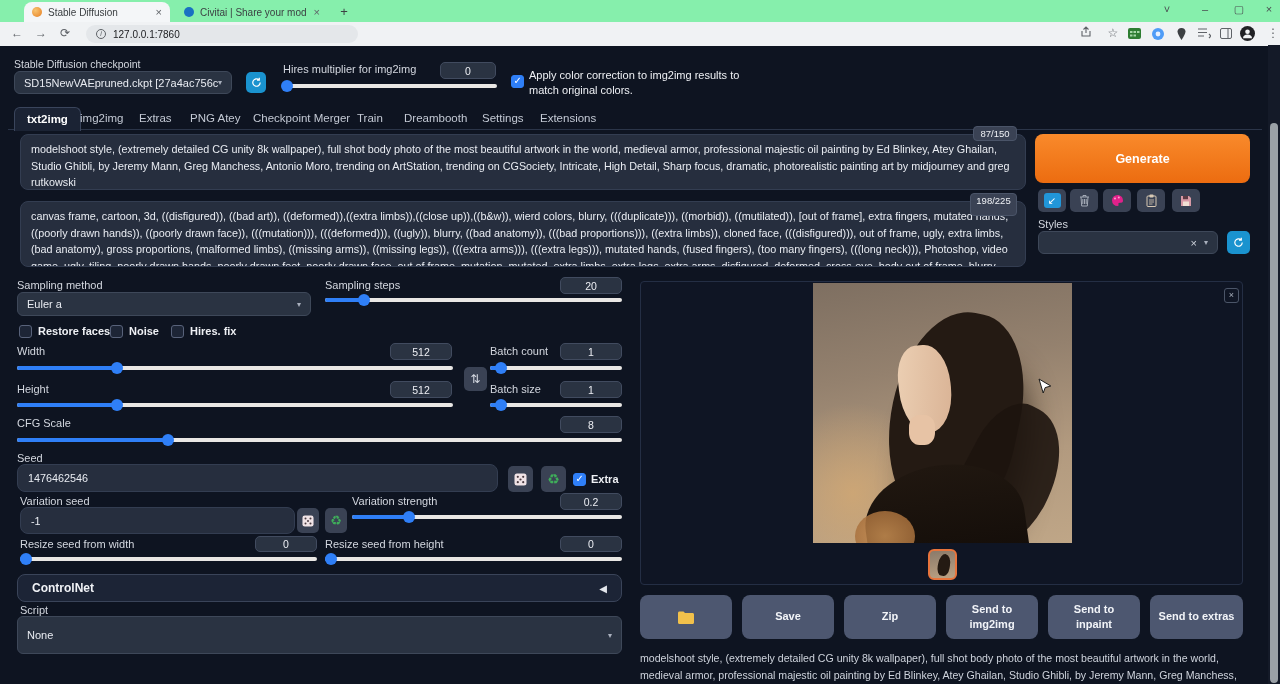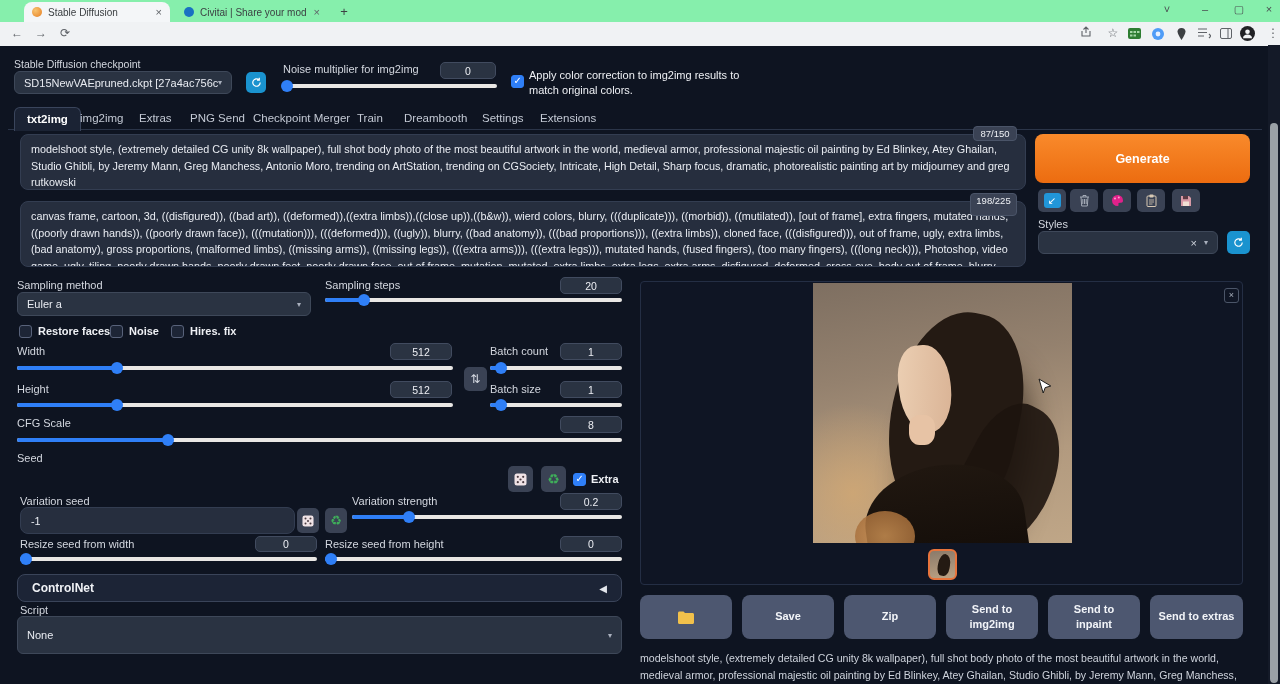--- a/index.html
+++ b/index.html
@@ -61,20 +61,24 @@
     <div class="wctl" style="left:1158px;">˅</div>
     <div class="wctl" style="left:1196px;">–</div>
     <div class="wctl" style="left:1230px;">▢</div>
     <div class="wctl" style="left:1260px;">×</div>
   </div>
 
   <div class="navbar">
     <div class="navico" style="left:8px;">←</div>
     <div class="navico" style="left:32px;">→</div>
     <div class="navico" style="left:56px;">⟳</div>
+    <div class="urlpill">
+      <span class="info-i">i</span>
+      <span>127.0.0.1:7860</span>
+    </div>
     <div class="navico" style="left:1080px;">
       <svg width="12" height="12" viewBox="0 0 12 12">
           <path d="M2 5v5h8V5M6 7V1M3.5 3.5L6 1l2.5 2.5" stroke="#5f6368" stroke-width="1.1" fill="none"></path>
         </svg>
     </div>
     <div class="navico" style="left:1104px;">☆</div>
     <div class="navico" style="left:1128px; top:6px;">
       <svg width="13" height="11" viewBox="0 0 13 11">
           <rect x="0" y="0" width="13" height="11" rx="2" fill="#2e7d32"></rect>
           <rect x="2" y="3" width="2.5" height="2" fill="#a5d6a7"></rect>
@@ -119,34 +123,34 @@
   <div class="lbl" style="left:14px; top:58px; font-size:10.5px;">Stable Diffusion checkpoint</div>
   <div class="dd" style="left:14px; top:71px; width:218px; height:23px;">
     <span style="overflow:hidden; white-space:nowrap;">SD15NewVAEpruned.ckpt [27a4ac756c]</span>
     <span class="caret">▾</span>
   </div>
   <div class="iconbtn bluebtn" style="left:246px; top:72px; width:20px; height:21px;">
     <svg width="11" height="11" viewBox="0 0 11 11">
         <path d="M9.2 5.5a3.7 3.7 0 1 1-1.1-2.6M8.3 0.8v2.3H6" stroke="#fff" stroke-width="1.2" fill="none"></path>
       </svg>
   </div>
-  <div class="lbl" style="left:283px; top:63px;">Noise multiplier for img2img</div>
+  <div class="lbl" style="left:283px; top:63px;">Hires multiplier for img2img</div>
   <input class="numbox" style="left: 440px; top: 62px; width: 56px; height: 17px;" value="0">
   <div class="slider" style="left:283px; top:84px; width:214px;">
     <div class="fill" style="width:2%;"></div>
       <div class="knob" style="left:2%;"></div>
   </div>
   <div class="chk on" style="left:511px; top:75px;"></div>
   <div class="lbl" style="left:529px; top:68px; width:240px; white-space:normal; line-height:1.35; color:#eef0f4;">Apply color correction to img2img results to match original colors.</div>
 
   <div style="position:absolute; left:8px; top:129px; width:1254px; border-top:1px solid #2b3549;"></div>
   <div class="tabitem active" style="left:14px;">txt2img</div>
   <div class="tabitem" style="left:80px;">img2img</div>
   <div class="tabitem" style="left:139px;">Extras</div>
-  <div class="tabitem" style="left:190px;">PNG Send</div>
+  <div class="tabitem" style="left:190px;">PNG Atey</div>
   <div class="tabitem" style="left:253px;">Checkpoint Merger</div>
   <div class="tabitem" style="left:357px;">Train</div>
   <div class="tabitem" style="left:404px;">Dreambooth</div>
   <div class="tabitem" style="left:482px;">Settings</div>
   <div class="tabitem" style="left:540px;">Extensions</div>
 
   <div class="counter" style="left:973px; top:126px; width:44px; height:15px;">87/150</div>
   <textarea class="ta" style="left: 20px; top: 134px; width: 1006px; height: 56px;" spellcheck="false">modelshoot style, (extremely detailed CG unity 8k wallpaper), full shot body photo of the most beautiful artwork in the world, medieval armor, professional majestic oil painting by Ed Blinkey, Atey Ghailan, Studio Ghibli, by Jeremy Mann, Greg Manchess, Antonio Moro, trending on ArtStation, trending on CGSociety, Intricate, High Detail, Sharp focus, dramatic, photorealistic painting art by midjourney and greg rutkowski</textarea>
 
   <div class="counter" style="left:970px; top:193px; width:47px; height:23px;">198/225</div>
@@ -245,20 +249,21 @@
   </div>
 
   <div class="lbl" style="left:17px; top:417px;">CFG Scale</div>
   <input class="numbox" style="left: 560px; top: 416px; width: 62px; height: 17px;" value="8">
   <div class="slider" style="left:17px; top:438px; width:605px;">
     <div class="fill" style="width:25%;"></div>
       <div class="knob" style="left:25%;"></div>
   </div>
 
   <div class="lbl" style="left:17px; top:452px;">Seed</div>
+  <input class="ta" style="left: 17px; top: 464px; width: 481px; height: 28px; padding: 5px 10px;" value="1476462546">
   <div class="iconbtn" style="left:508px; top:466px; width:25px; height:26px;">
     <svg width="13" height="13" viewBox="0 0 13 13">
         <rect x="0.5" y="0.5" width="12" height="12" rx="2.5" fill="#f0e3e6"></rect>
         <circle cx="3.8" cy="3.8" r="1.1" fill="#4a3b40"></circle>
         <circle cx="9.2" cy="3.8" r="1.1" fill="#4a3b40"></circle>
         <circle cx="6.5" cy="6.5" r="1.1" fill="#4a3b40"></circle>
         <circle cx="3.8" cy="9.2" r="1.1" fill="#4a3b40"></circle>
         <circle cx="9.2" cy="9.2" r="1.1" fill="#4a3b40"></circle>
       </svg>
   </div>

